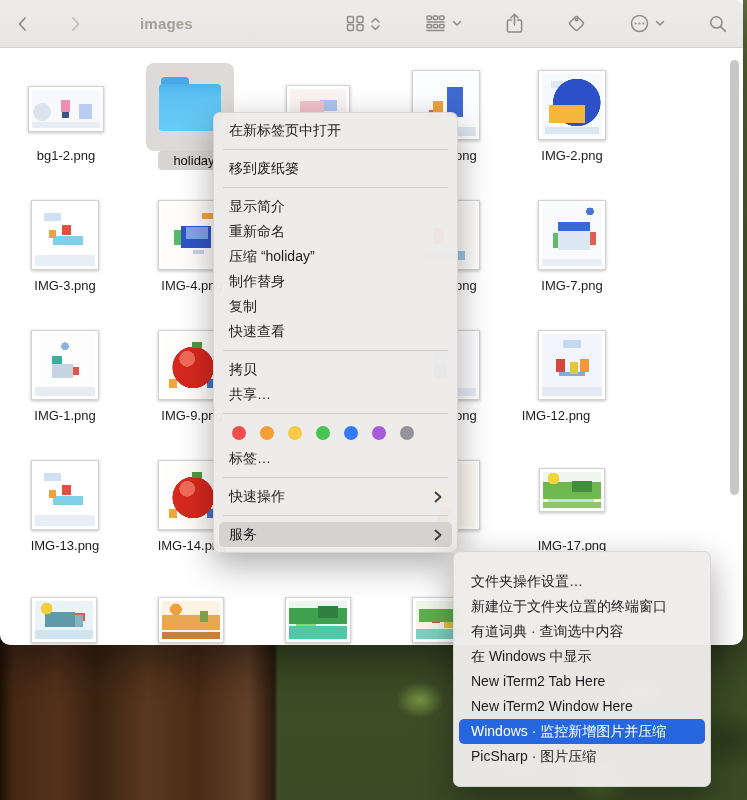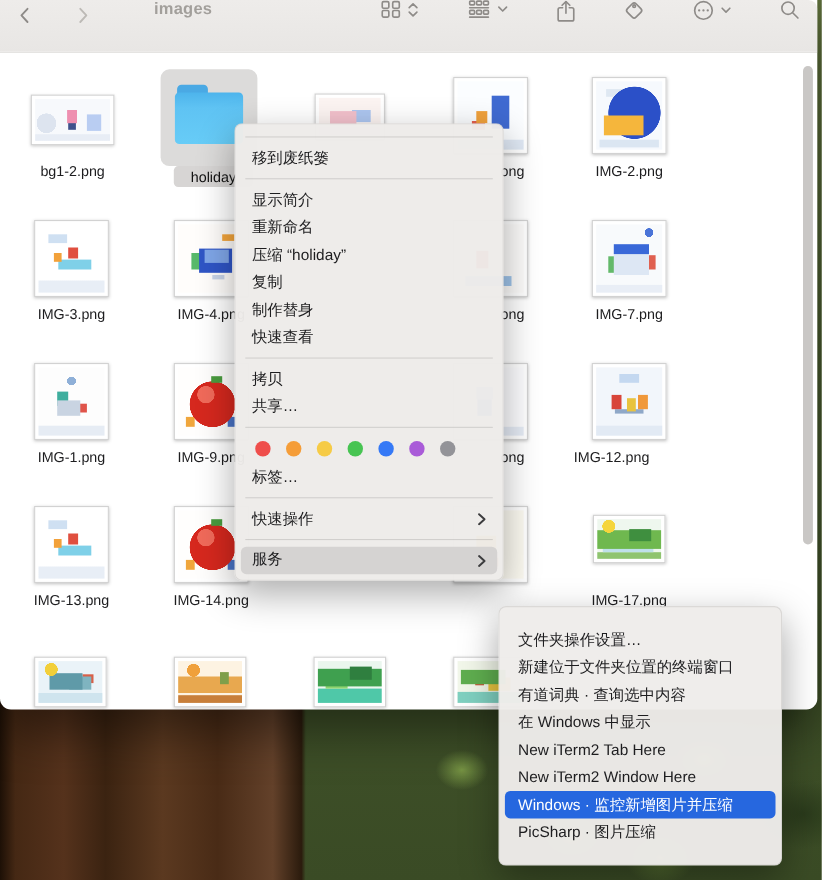--- a/index.html
+++ b/index.html
@@ -24,21 +24,21 @@
   
   .window {
     position:absolute; left:0; top:0; width:743px; height:645px;
     background:#ffffff; border-radius:0 0 10px 10px;
     box-shadow:0 18px 45px rgba(0,0,0,.45);
   }
   .toolbar {
     position:absolute; left:0; top:0; right:0; height:48px;
     background:linear-gradient(#eeecea,#e8e6e4);
     border-bottom:1px solid #d4d2d0; border-radius:0 8px 0 0;
-    display:flex; align-items:flex-start;gap:26px;
+    display:flex; align-items:center;gap:26px;
   }
   .nav-btn { width:28px; height:28px; display:flex; align-items:center; justify-content:center; }
   .nav-back { margin-left:8px; }
   .tb-title { font-size:15px; font-weight:bold; color:#a29f9b; margin-left:24px; letter-spacing:.2px; }
   .tb-spacer { flex:1; }
   .tb-group { display:flex; align-items:center; margin-right:18px; }
   svg.icon { stroke:#8e8b88; fill:none; stroke-width:1.5; stroke-linecap:round; stroke-linejoin:round; }
   svg.icon .fill { fill:#8e8b88; stroke:none; }
 
   .content { position:absolute; left:0; top:48px; right:0; bottom:0; border-radius:0 0 10px 10px; overflow:hidden; }
@@ -136,21 +136,21 @@
   
   .menu {
     position:absolute; left:213px; top:112px; width:245px;
     background:rgba(237,235,233,.97);
     border:1px solid rgba(0,0,0,.09); border-radius:7px;
     box-shadow:0 12px 34px rgba(0,0,0,.33);
     padding:5px 0; z-index:20;
   }
   .mi { height:25px; line-height:25px; font-size:14px; color:#1d1d1f; padding:0 15px; white-space:nowrap; overflow:hidden; }
   .mi.has-sub { display:flex; align-items:center; justify-content:space-between; }
-  .mi.open-parent { background:#d5d3d2; border-radius:5px; margin:0 5px; padding:0 10px;font-family:Liberation Serif, serif; }
+  .mi.open-parent { background:#d5d3d2; border-radius:5px; margin:0 5px; padding:0 10px; }
   .msep { height:1px; background:rgba(0,0,0,.12); margin:6px 9px; }
   .tags-row { height:26px; display:flex; align-items:center; padding:0 18px; gap:14px; }
   .tag-dot { width:14px; height:14px; border-radius:50%; }
   .sub-arrow { flex:0 0 auto; }
 
   
   .submenu {
     position:absolute; left:453px; top:551px; width:258px;
     background:rgba(238,236,234,.97);
     border:1px solid rgba(0,0,0,.09); border-radius:7px;
@@ -384,28 +384,29 @@
         <div class="thumb" style="width:66px;height:46px">
             <div class="art a-land-mixed"></div>
           </div>
       </div>
 
       <div class="scrollbar"></div>
     </div>
   </div>
 
   <div class="menu">
+    <div class="mi">在新标签页中打开</div>
     <div class="msep"></div>
     <div class="mi">移到废纸篓</div>
     <div class="msep"></div>
     <div class="mi">显示简介</div>
     <div class="mi">重新命名</div>
     <div class="mi">压缩 “holiday”</div>
+    <div class="mi">制作替身</div>
     <div class="mi">复制</div>
-    <div class="mi">制作替身</div>
     <div class="mi">快速查看</div>
     <div class="msep"></div>
     <div class="mi">拷贝</div>
     <div class="mi">共享…</div>
     <div class="msep"></div>
     <div class="tags-row">
       <span class="tag-dot" style="background: rgb(239, 78, 75);"></span>
       <span class="tag-dot" style="background: rgb(245, 157, 56);"></span>
       <span class="tag-dot" style="background: rgb(246, 203, 70);"></span>
       <span class="tag-dot" style="background: rgb(71, 196, 82);"></span>

